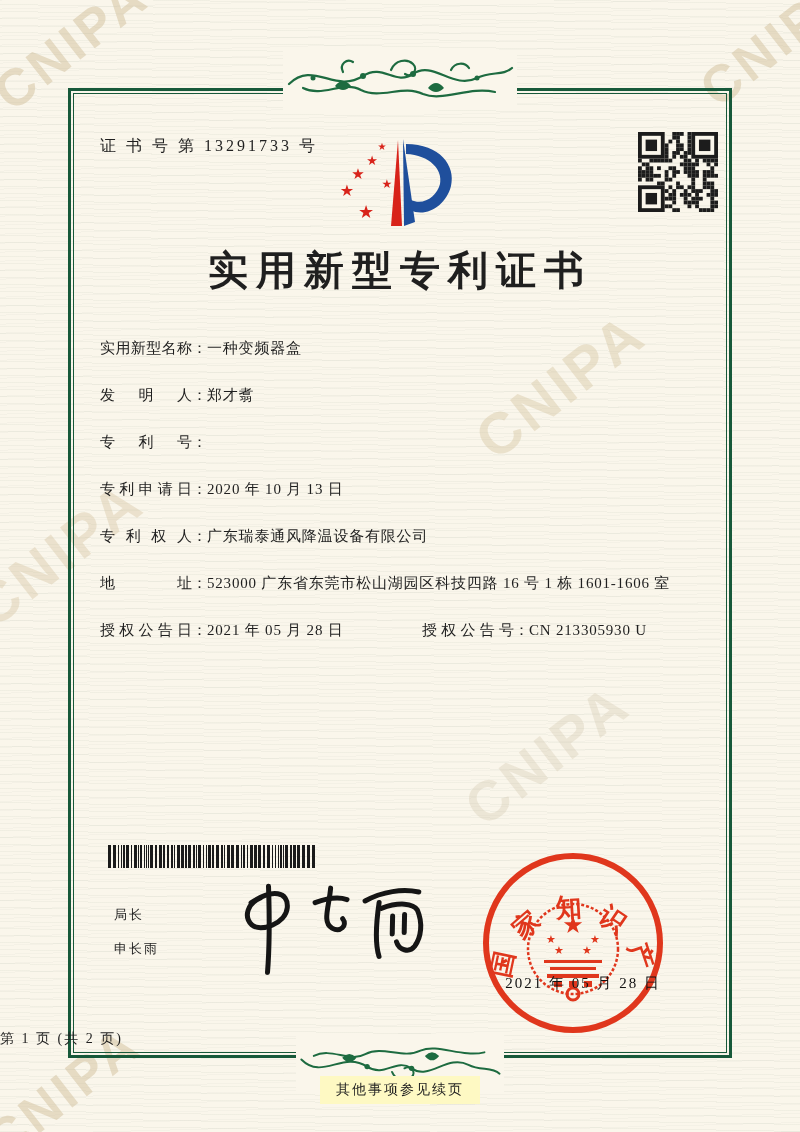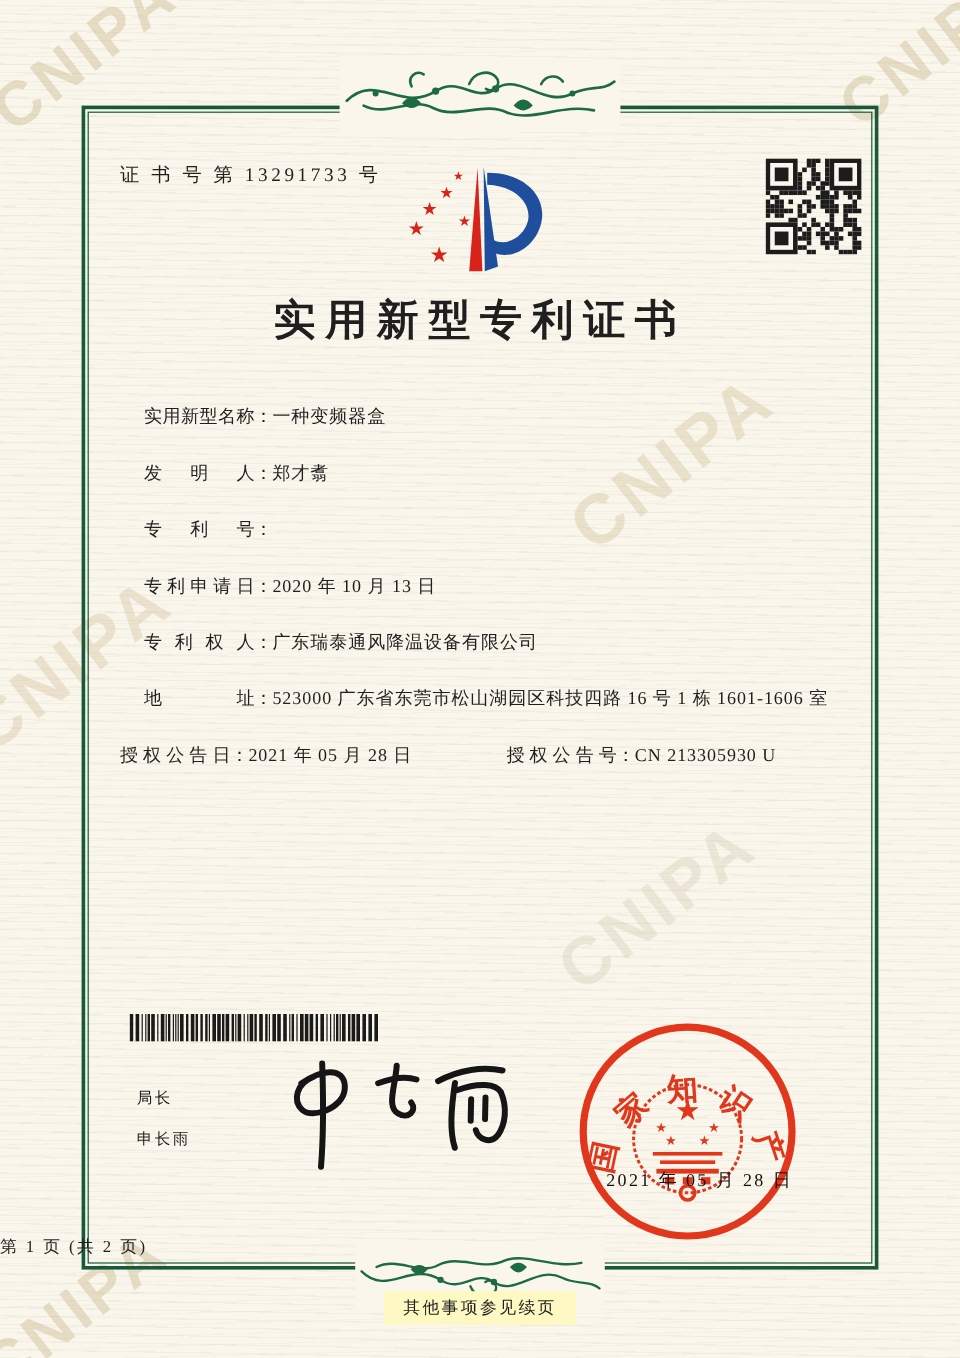--- a/index.html
+++ b/index.html
@@ -32,24 +32,24 @@
   .ornament { position:absolute; background:#faf6eb; z-index:3; }
   .ornament.top { left:283px; top:50px; width:234px; height:60px; }
   .ornament.bottom { left:296px; top:1034px; width:208px; height:58px; transform:scaleY(-1); }
   .cert-no {
     position:absolute; left:100px; top:136px; font-size:16px; letter-spacing:3px; z-index:4;
   }
   .logo { position:absolute; left:332px; top:128px; width:134px; height:108px; z-index:2; }
   .qr { position:absolute; left:638px; top:132px; width:80px; height:80px; z-index:4; }
   .doc-title {
     position:absolute; left:0; top:243px; width:100%; text-align:center;
-    font-size:35px; font-weight:bold; letter-spacing:8px; z-index:4;
+    font-size:40px; font-weight:bold; letter-spacing:8px; z-index:4;
   }
   .fields { position:absolute; left:100px; top:334px; width:606px; font-size:15px; z-index:4; }
-  .field-row { display:flex; line-height:29px; margin-bottom:18px; align-items:flex-end;margin-left:20px; }
+  .field-row { display:flex; line-height:29px; margin-bottom:18px; align-items:flex-end; }
   .field-label {
     flex:0 0 92px; text-align:justify; text-align-last:justify; white-space:nowrap;
   }
   .field-colon { flex:0 0 auto; }
   .field-value { flex:1 1 auto; letter-spacing:0.8px; max-width:505px; }
   .grant-row { display:flex; line-height:29px; }
   .grant-group { display:flex;justify-content:center; }
   .grant-group.first { width:322px; }
   .paragraphs { position:absolute; left:100px; top:660px; width:606px; z-index:4; }
   .paragraphs p {

